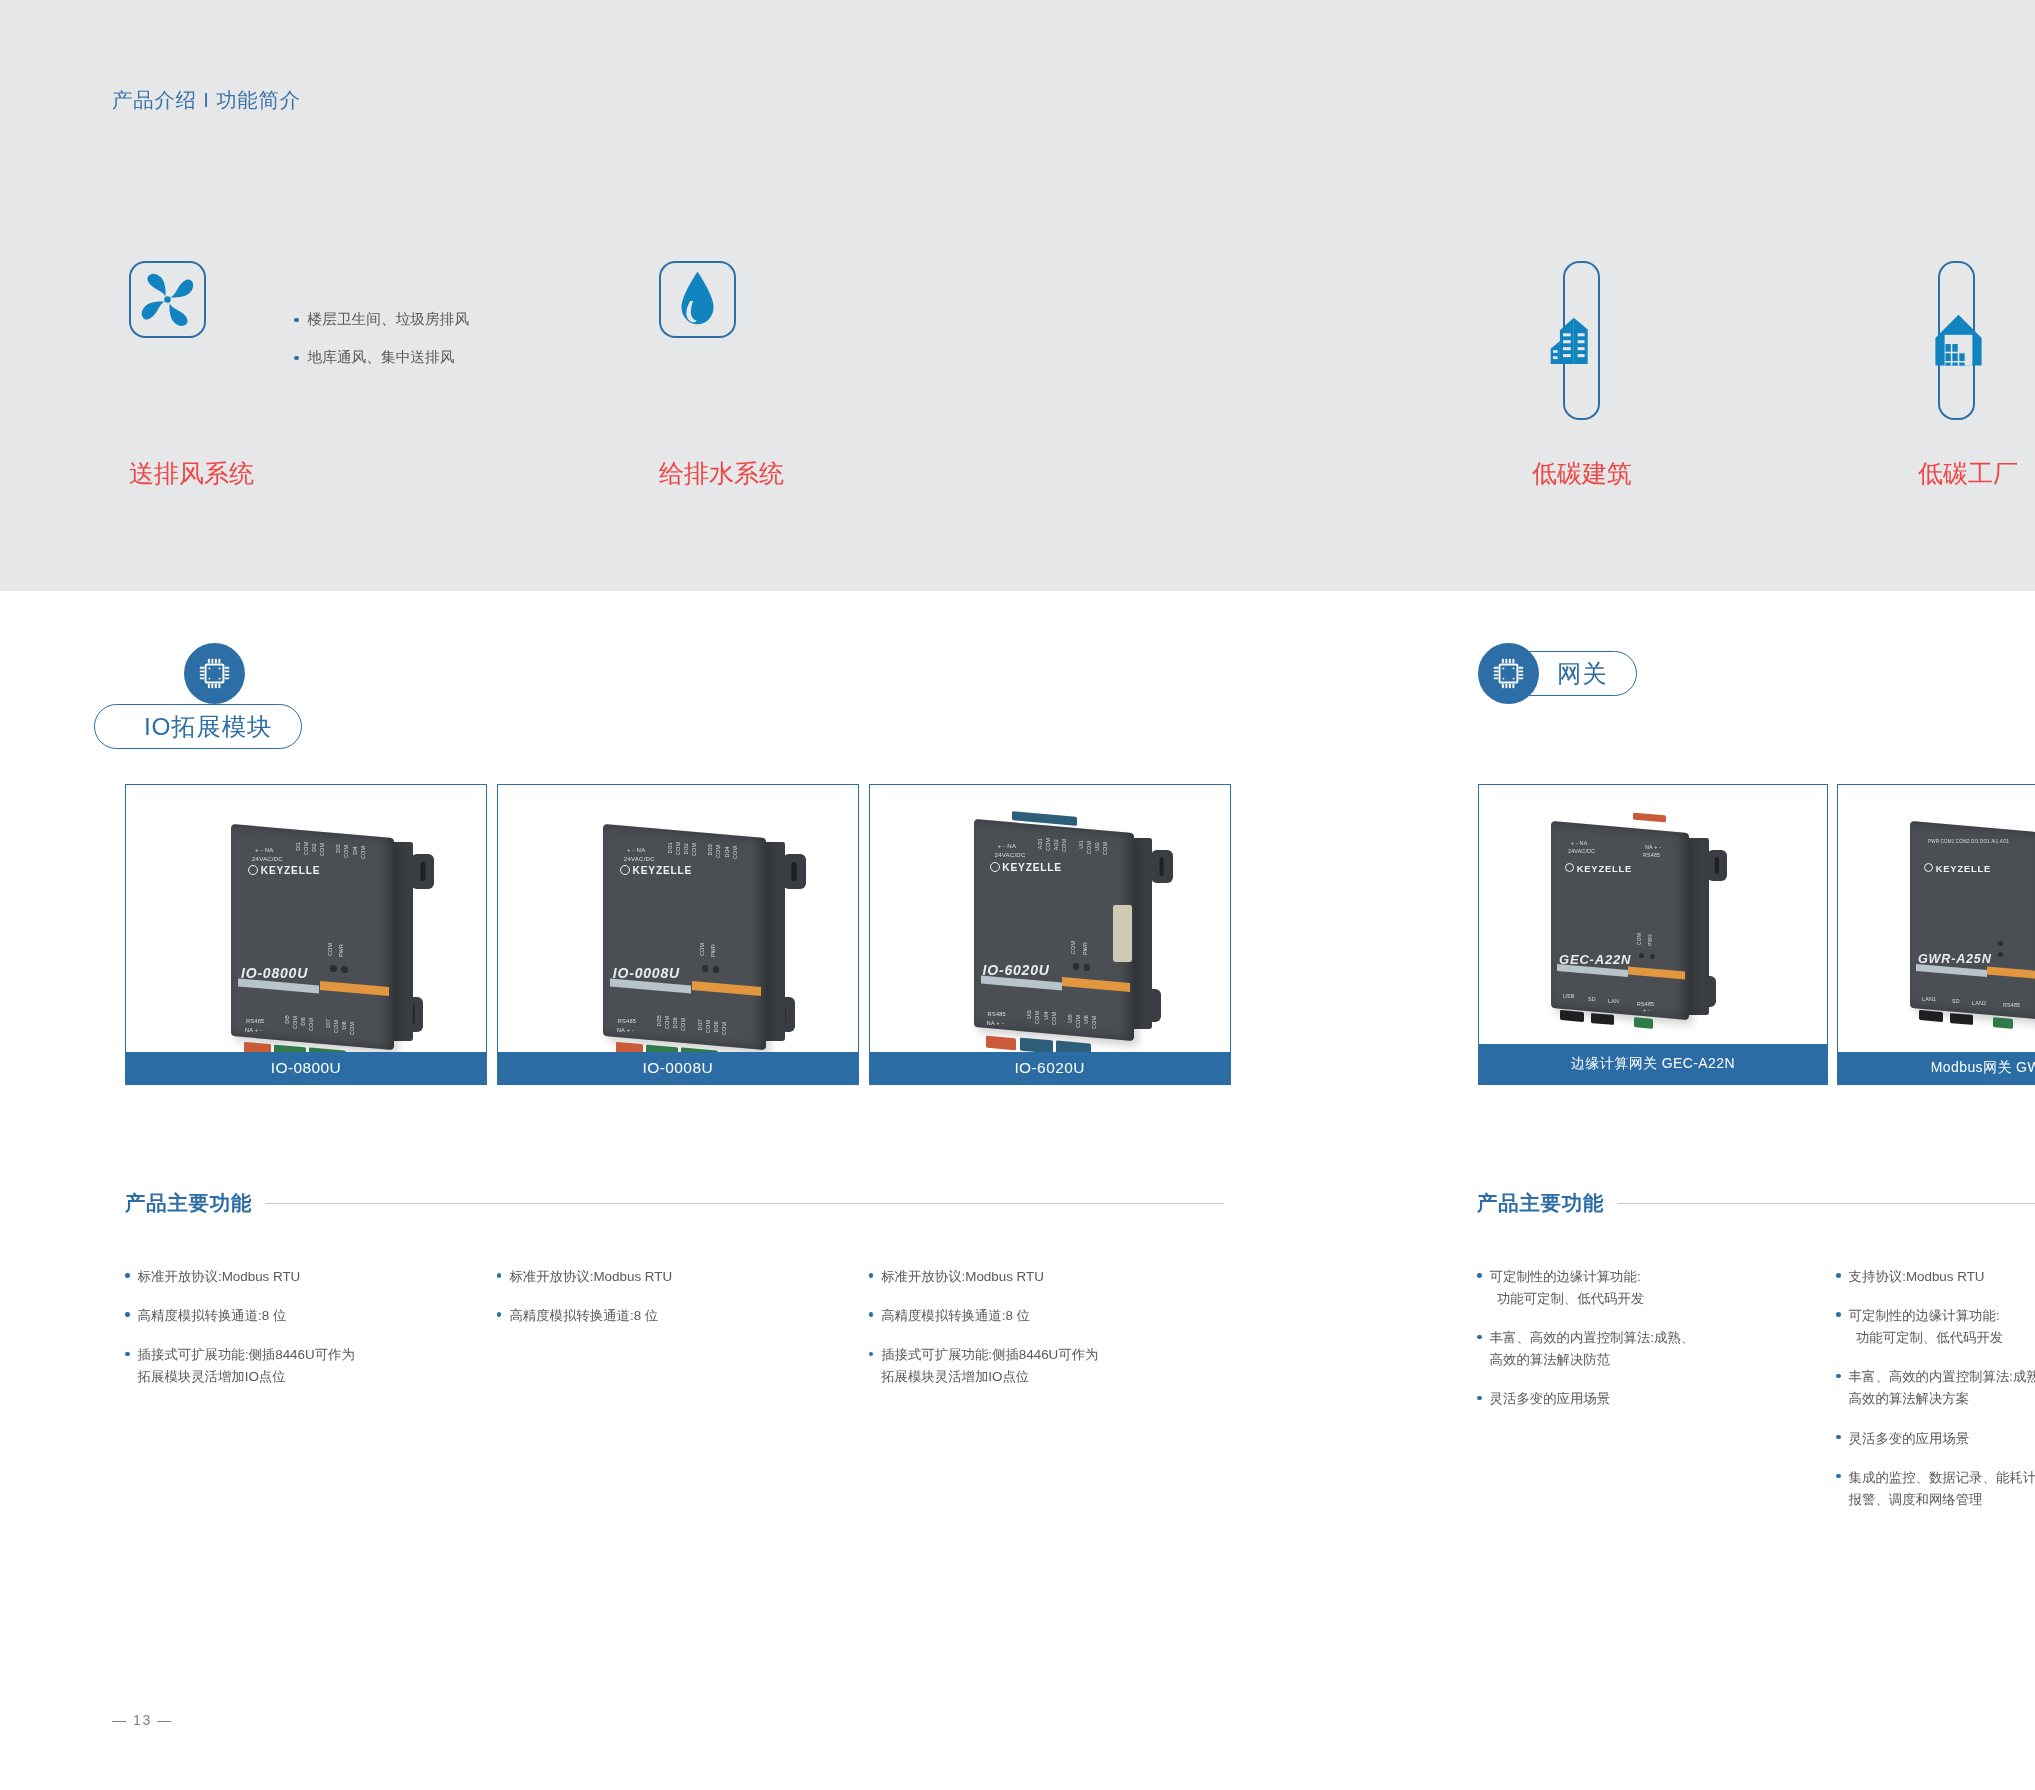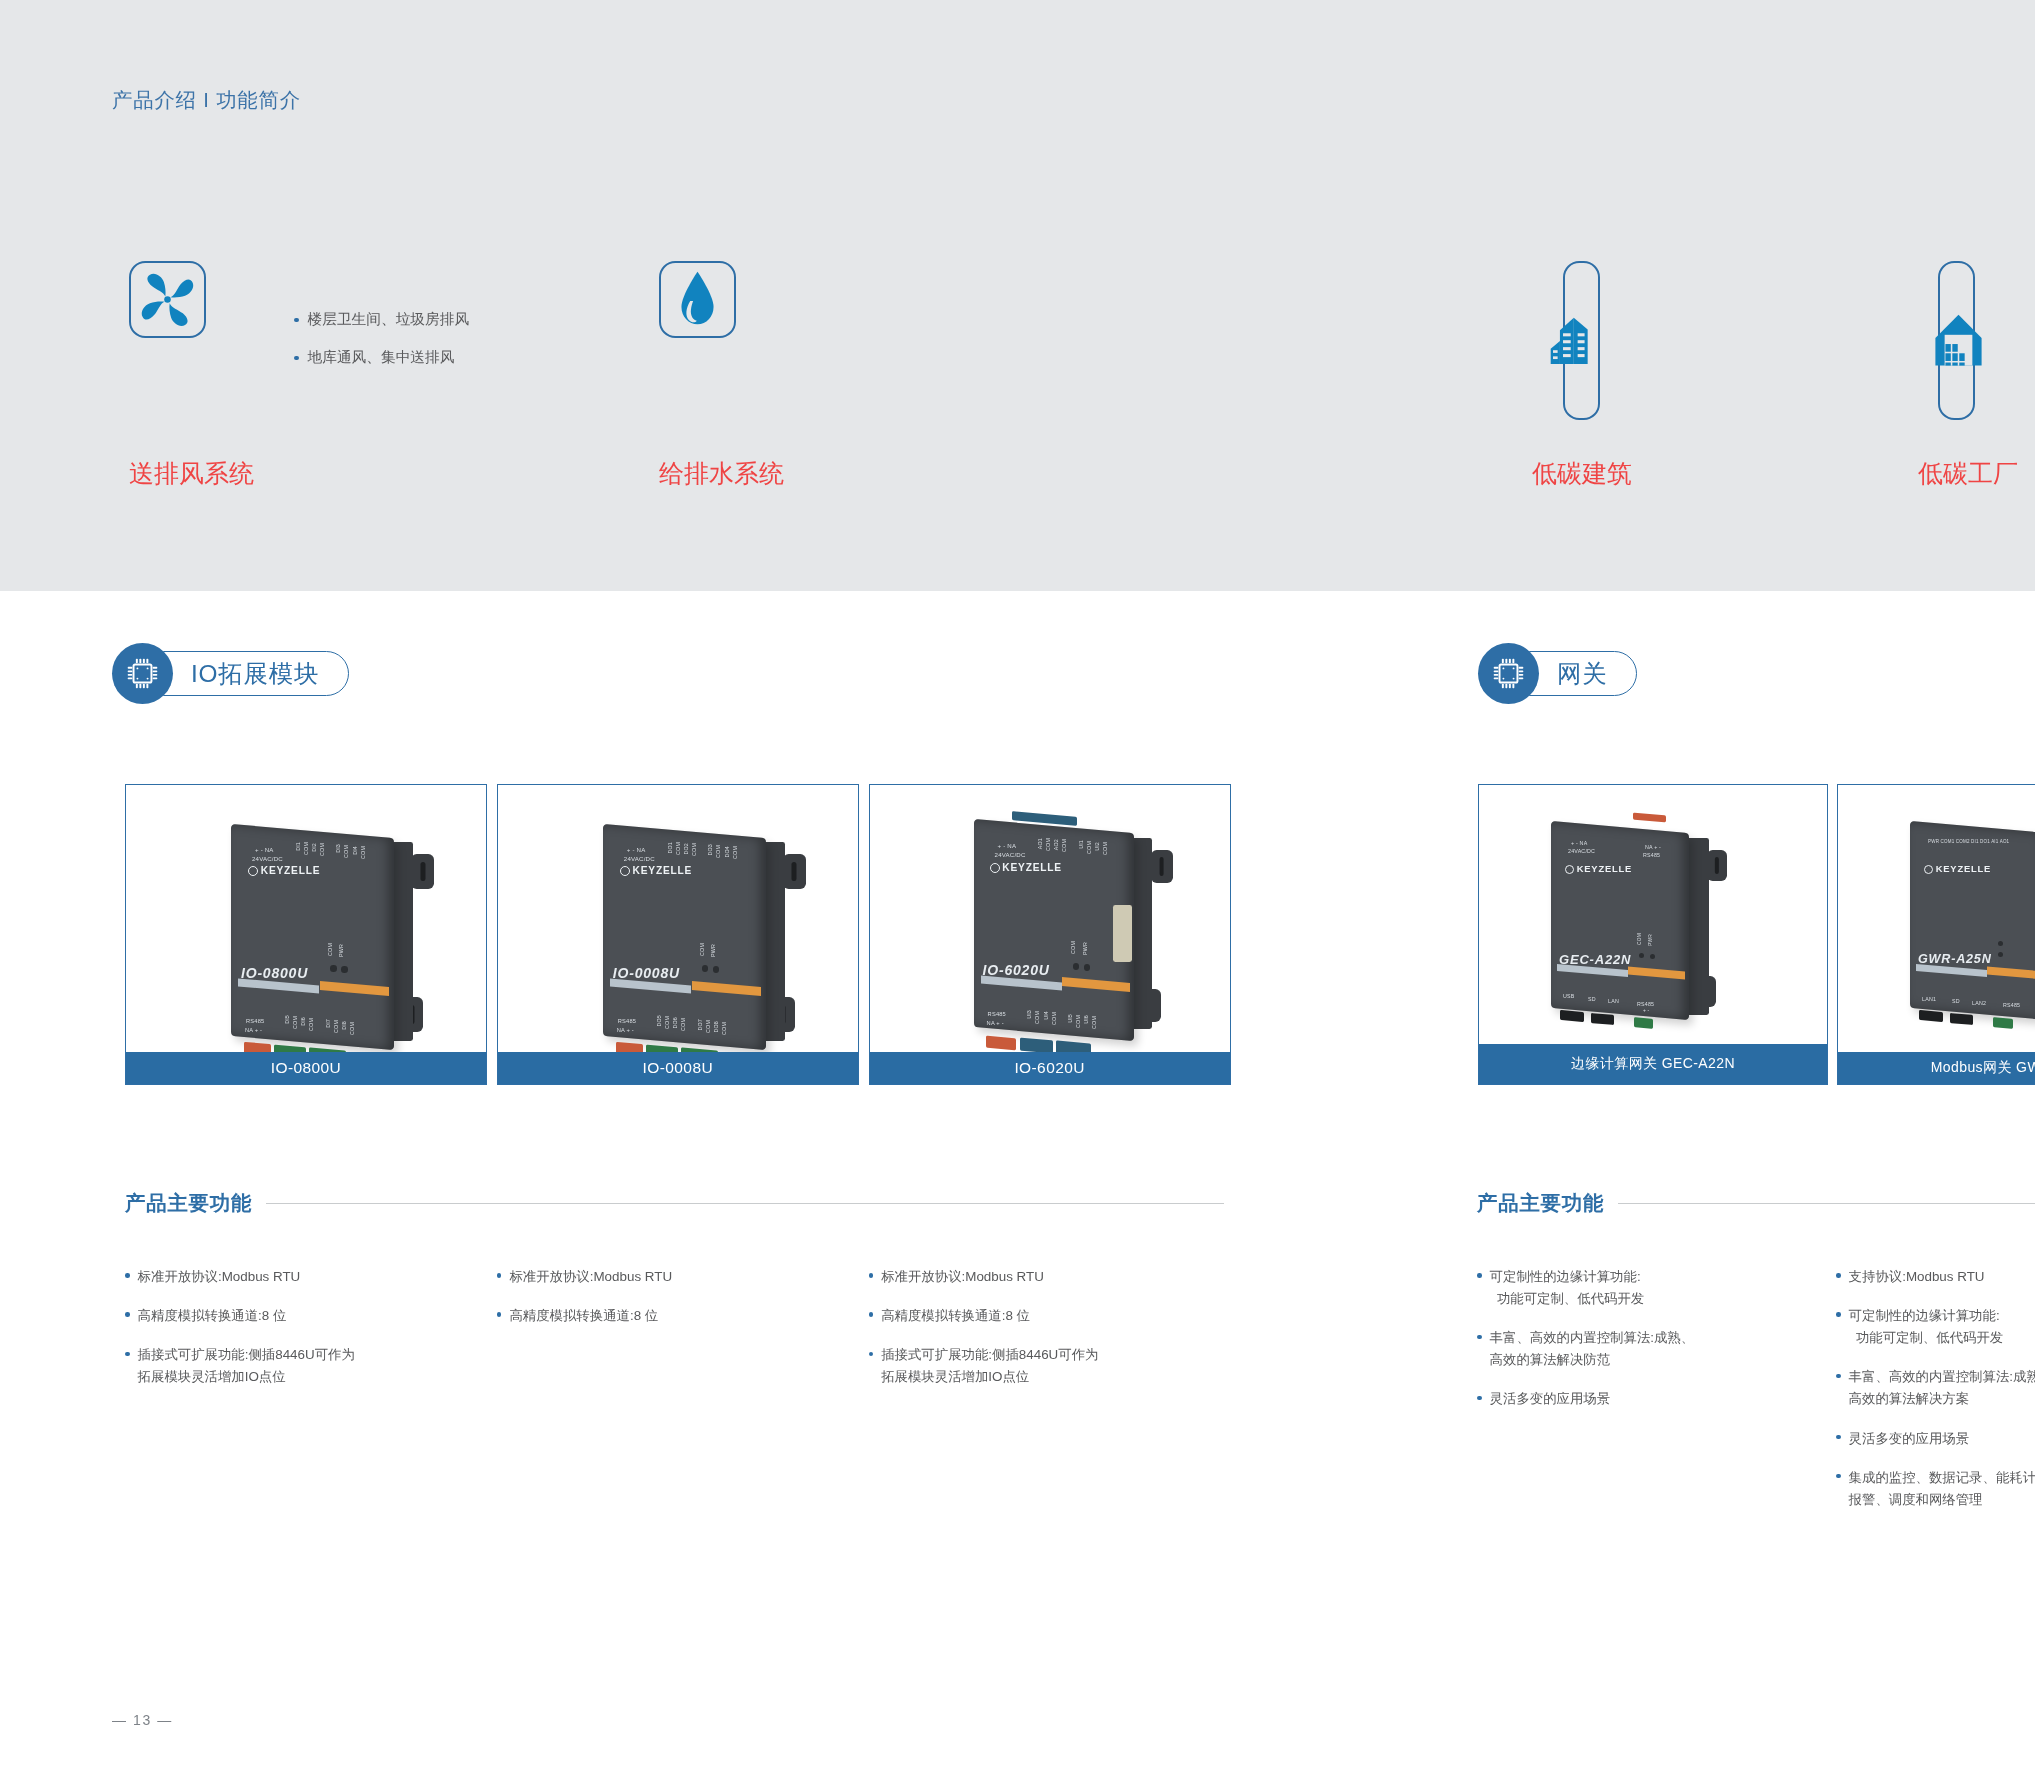--- a/index.html
+++ b/index.html
@@ -61,21 +61,21 @@
     font-size:15.5px;letter-spacing:0.4px;display:flex;align-items:center;justify-content:center;
     white-space:nowrap;
   }
   .dev-body{
     position:absolute;background:#4b4f54;border-radius:4.1px;
     box-shadow:inset -5.7px 0 10.6px rgba(0,0,0,.35), 4.1px 4.9px 9px rgba(0,0,0,.18);
   }
   .dev-side{position:absolute;background:#3a3d41;border-radius:2.4px;}
   .dev-txt{position:absolute;color:#d9dee3;font-family:"Liberation Sans",sans-serif;letter-spacing:0.2px;}
   .dev-vert{writing-mode:vertical-rl;transform:rotate(180deg);}
-  .dev-brand{position:absolute;color:#eef2f5;font-weight:bold;letter-spacing:0.8px;display:flex;align-items:flex-end;}
+  .dev-brand{position:absolute;color:#eef2f5;font-weight:bold;letter-spacing:0.8px;display:flex;align-items:flex-start;}
   .dev-brand .bmark{
     width:1em;height:1em;border-radius:50%;border:.16em solid #eef2f5;margin-right:.25em;
     display:inline-block;box-sizing:border-box;
   }
   .dev-model{position:absolute;color:#e8edf1;font-weight:bold;letter-spacing:0.8px;font-style:italic;}
   .stripe-grey{position:absolute;background:#b8c3cc;}
   .stripe-orange{position:absolute;background:#e2973f;}
   .led{position:absolute;width:6.5px;height:6.5px;border-radius:50%;background:#2b2e31;}
   .term{position:absolute;border-radius:1.6px;}
   .term-g{background:#2f7a46;}
@@ -178,21 +178,21 @@
           <rect x="42" y="64" width="7" height="10"></rect>
         <rect x="51" y="64" width="7" height="10"></rect>
         <rect x="33" y="76" width="7" height="4"></rect>
           <rect x="42" y="76" width="7" height="4"></rect>
         <rect x="51" y="76" width="7" height="4"></rect>
       </g>
     </svg>
   </div>
   <div class="tile-cat" style="left:1918px;top:457px;">低碳工厂</div>
 
-  <div class="badge" style="left:112px;top:643px;">
+  <div class="badge" style="left:126px;top:643px;flex-direction:column;">
     <div class="circle">
       <svg viewBox="0 0 100 100" width="39" height="39">
         <g fill="#ffffff">
           <rect x="27" y="27" width="46" height="46" rx="4" fill="none" stroke="#fff" stroke-width="5"></rect>
           <rect x="33" y="33" width="34" height="34" rx="2" fill="#2e6ea6"></rect>
           <circle cx="37" cy="37" r="2.4"></circle>
             <circle cx="63" cy="37" r="2.4"></circle>
           <circle cx="37" cy="63" r="2.4"></circle>
             <circle cx="63" cy="63" r="2.4"></circle>
           <rect x="33" y="12" width="5" height="12" rx="2"></rect>

